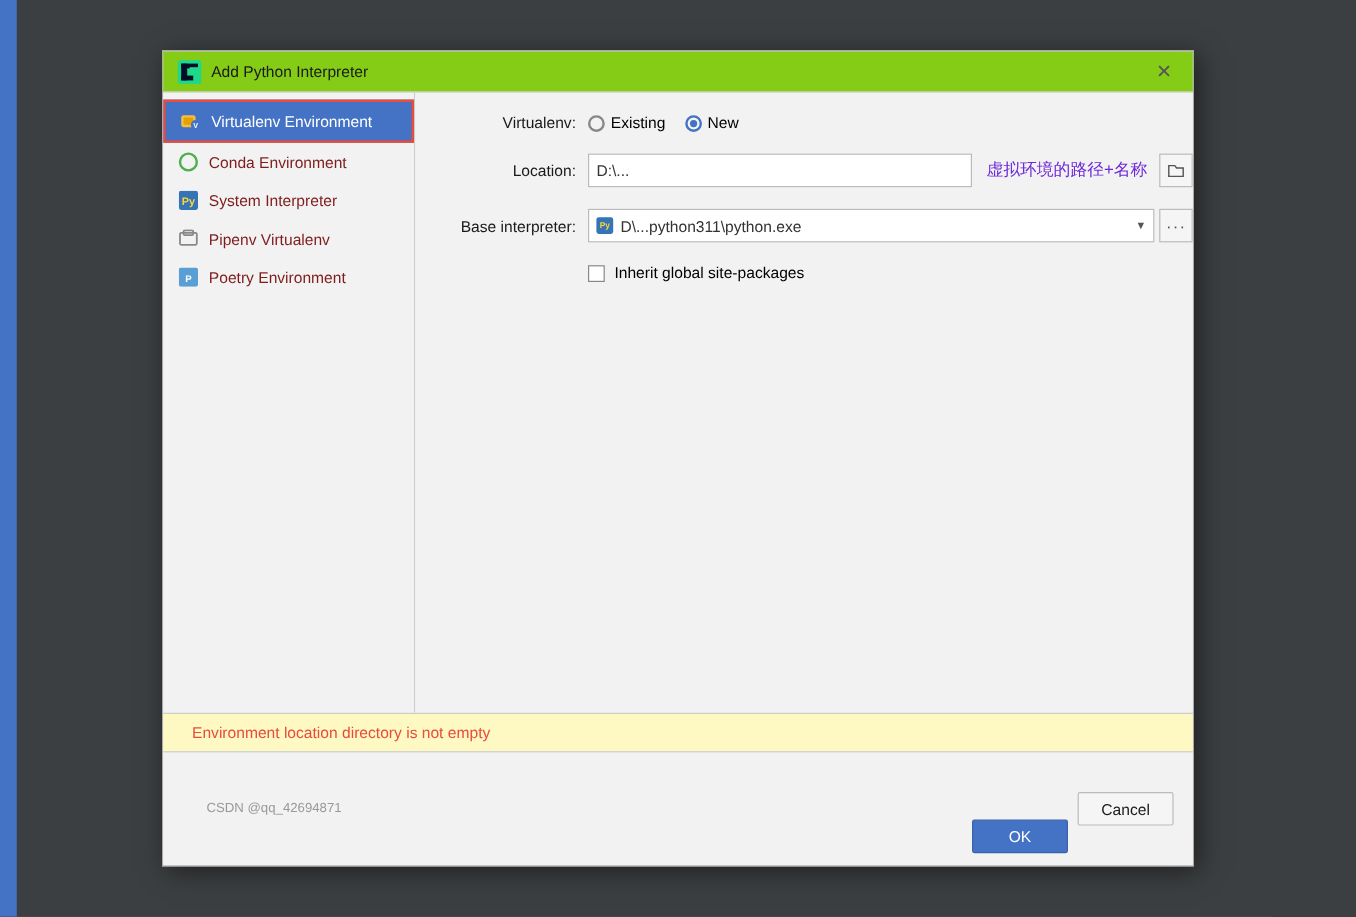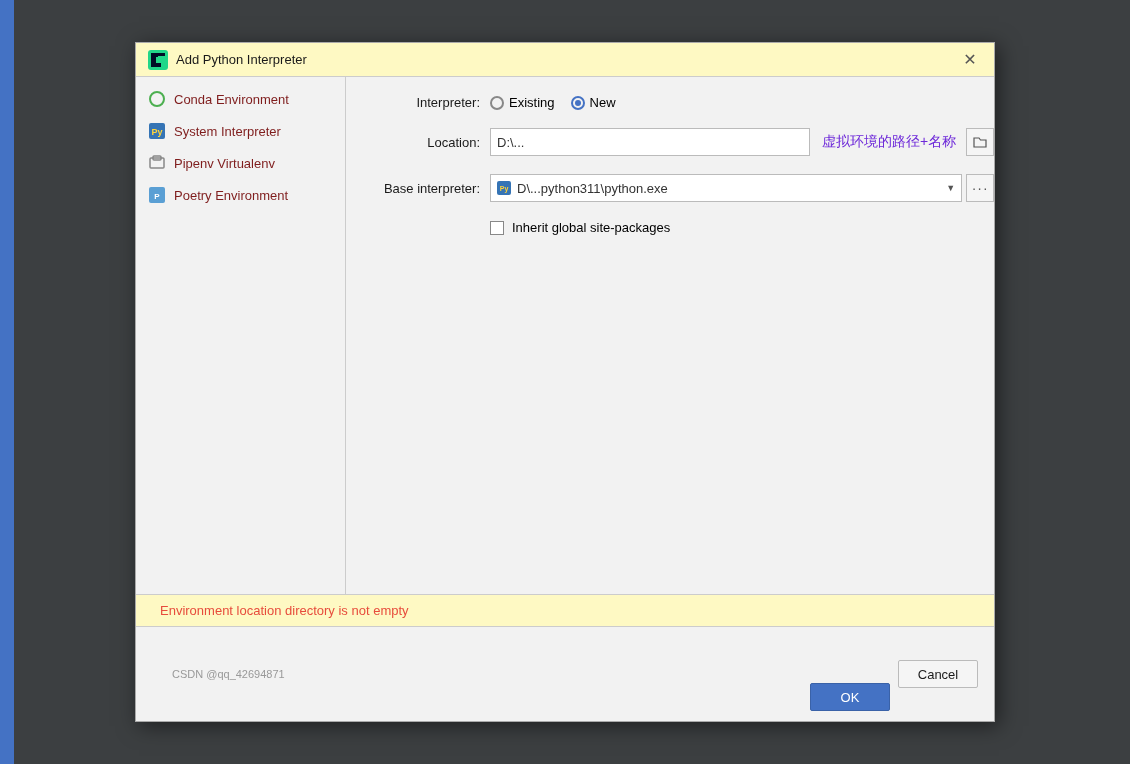--- a/index.html
+++ b/index.html
@@ -32,21 +32,21 @@
       height: 680px;
       background: #f2f2f2;
       border: 1px solid #aaa;
       box-shadow: 4px 4px 20px rgba(0,0,0,0.5);
       display: flex;
       flex-direction: column;
     }
 
     
     .dialog-titlebar {
-      background: #fef9c3;
+      background: #84cc16;
       border-bottom: 1px solid #ccc;
       padding: 6px 12px;
       display: flex;
       align-items: center;
       justify-content: space-between;
       height: 34px;
     }
 
     .dialog-title-left {
       display: flex;
@@ -363,20 +363,31 @@
         </svg>
         <span class="dialog-title-text">Add Python Interpreter</span>
       </div>
       <button class="close-btn">✕</button>
     </div>
 
     <div class="dialog-body">
 
       <div class="sidebar">
 
+        <div class="sidebar-item active">
+          <div class="sidebar-icon">
+            <svg width="18" height="18" viewBox="0 0 18 18">
+              <rect x="1" y="4" width="12" height="10" rx="2" fill="#f0c040"></rect>
+              <rect x="3" y="6" width="8" height="6" rx="1" fill="#e8a000"></rect>
+              <circle cx="13" cy="12" r="4" fill="#4472c4"></circle>
+              <text x="13" y="15" text-anchor="middle" font-size="6" fill="white" font-weight="bold">V</text>
+            </svg>
+          </div>
+          <span class="item-label">Virtualenv Environment</span>
+        </div>
 
         <div class="sidebar-item">
           <div class="sidebar-icon">
             <div class="icon-conda"></div>
           </div>
           <span class="item-label">Conda Environment</span>
         </div>
 
         <div class="sidebar-item">
           <div class="sidebar-icon">
@@ -406,21 +417,21 @@
             </svg>
           </div>
           <span class="item-label">Poetry Environment</span>
         </div>
 
       </div>
 
       <div class="main-content">
 
         <div class="form-row">
-          <span class="form-label">Interpreter:</span>
+          <span class="form-label">Virtualenv:</span>
           <div class="radio-group">
             <label class="radio-item">
               <div class="radio-circle"></div>
               <span>Existing</span>
             </label>
             <label class="radio-item">
               <div class="radio-circle checked"></div>
               <span>New</span>
             </label>
           </div>

